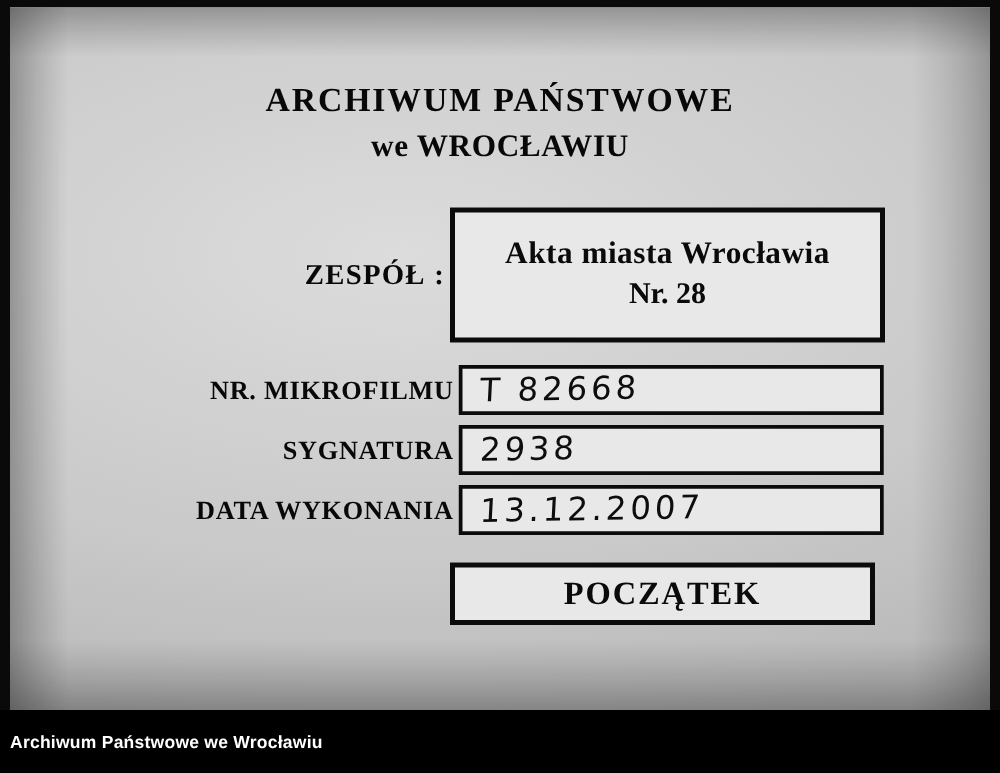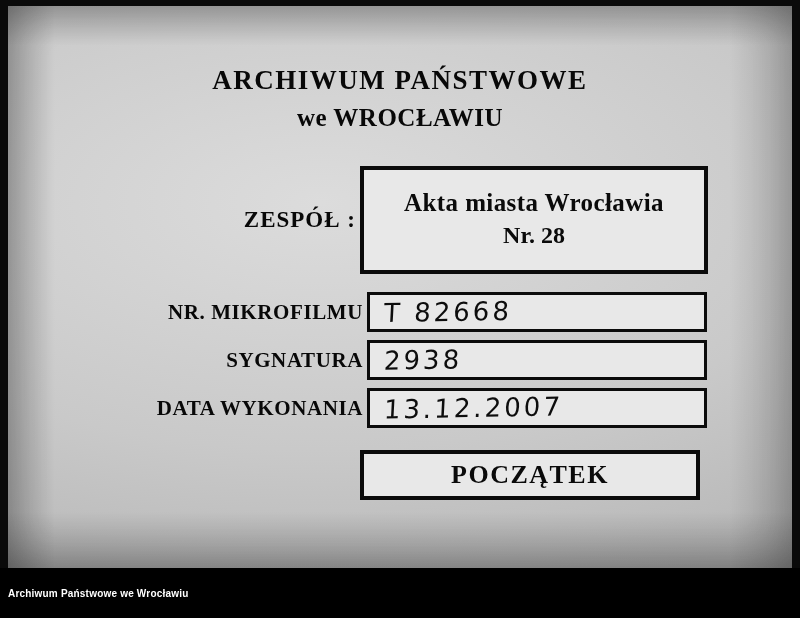--- a/index.html
+++ b/index.html
@@ -173,21 +173,21 @@
     left: 0;
     right: 0;
     bottom: 0;
     height: 50px;
     background: #000;
     color: #fff;
     display: flex;
     align-items: center;
     padding-left: 8px;
     font-family: "Liberation Sans", sans-serif;
-    font-size: 10px;
+    font-size: 14px;
     font-weight: bold;
     letter-spacing: 0.2px;
   }
 </style>
 </head>
 <body>
 
 <div id="page">
 
   <div class="card">

